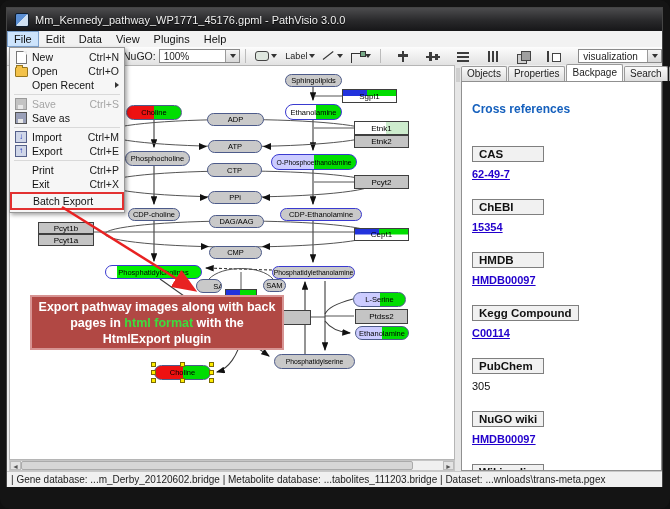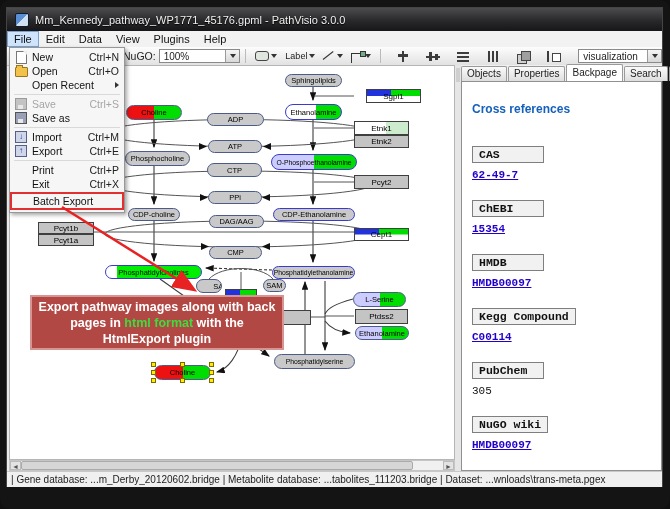--- a/index.html
+++ b/index.html
@@ -53,21 +53,21 @@
   #splitter{position:absolute;left:448px;top:57px;width:6px;height:406px;background:#e6e6e6;}
   #splitter .grip{position:absolute;left:1px;top:3px;width:4px;height:14px;background:#cfcfcf;}
   #sidepanel{position:absolute;left:454px;top:57px;width:201px;height:406px;background:#f0f0f0;}
   #tabs{position:absolute;left:0;top:0;right:0;height:16px;display:flex;font-size:10px;align-items:flex-end;}
   .tab{border:1px solid #9a9a9a;border-bottom:none;background:linear-gradient(#fafafa,#dedede);
     padding:1px 5px;margin-right:1px;height:12px;line-height:12px;border-radius:2px 2px 0 0;color:#222;}
   .tab.active{background:#fff;height:14px;line-height:14px;position:relative;z-index:2;}
   #panelbody{position:absolute;left:0;top:16px;right:0;bottom:0;border:1px solid #909090;background:#fff;
     box-sizing:border-box;padding:6px 10px;overflow:hidden;font-size:11px;}
   .bp-head{color:#1560bd;font-weight:bold;font-size:12px;margin:14px 0 0 0;}
-  .bp-section{margin-top:0;font-family:Liberation Mono, monospace;}
+  .bp-section{margin-top:0;}
   .bp-box{display:inline-block;border:1px solid #7f7f7f;background:#f1f1f1;font-weight:bold;
     font-size:11.5px;padding:1px 6px;min-width:72px;box-sizing:border-box;color:#111;}
   .bp-link{margin-top:6px;font-weight:bold;font-size:11px;color:#2200cc;text-decoration:underline;}
   .bp-plain{margin-top:6px;font-size:11px;color:#111;}
   #statusbar{position:absolute;left:0;right:0;top:463px;height:16px;background:#f0f0f0;
     border-top:1px solid #c8c8c8;font-size:10px;color:#222;display:flex;align-items:center;padding-left:4px;box-sizing:border-box;}
   
   #filemenu{position:absolute;left:2px;top:39px;width:112px;background:#f6f6f6;
     border:1px solid #979797;box-shadow:2px 2px 4px rgba(0,0,0,.35);z-index:40;padding:2px 1px;font-size:10.5px;}
   .mi{display:flex;align-items:center;height:14px;padding:0 4px 0 2px;color:#111;}
@@ -243,35 +243,35 @@
       <line x1="315" y1="215" x2="315" y2="284" stroke="#3c3c3c" stroke-width="1.1" marker-end="url(#arr)"></line>
 
       <path d="M343,233 C325,238 318,242 315,248" fill="none" stroke="#3c3c3c" stroke-width="1.1"></path>
       <path d="M315,255 C320,262 328,266 340,267" fill="none" stroke="#3c3c3c" stroke-width="1.1" marker-end="url(#arr)"></path>
 
       <path d="M150,213 L259,290" fill="none" stroke="#3c3c3c" stroke-width="1.1" marker-end="url(#arr)"></path>
       <path d="M232,270 C228,290 218,303 207,306" fill="none" stroke="#3c3c3c" stroke-width="1.1" marker-end="url(#arr)"></path>
     </svg>
 
     <div class="node pill" style="left:275px;top:8px;width:57px;height:13px;">Sphingolipids</div>
-    <div class="node gbox fill-topsplit" style="left:356px;top:23px;width:55px;height:14px;">Sgpl1</div>
+    <div class="node gbox fill-topsplit" style="left:332px;top:23px;width:55px;height:14px;">Sgpl1</div>
     <div class="node pill fill-redgreen" style="left:116px;top:39px;width:56px;height:15px;">Choline</div>
     <div class="node pill bb fill-whitegreen" style="left:275px;top:38px;width:57px;height:16px;">Ethanolamine</div>
     <div class="node pill" style="left:197px;top:47px;width:57px;height:13px;">ADP</div>
     <div class="node pill" style="left:198px;top:74px;width:54px;height:13px;">ATP</div>
     <div class="node gbox fill-etnk1" style="left:344px;top:55px;width:55px;height:14px;">Etnk1</div>
     <div class="node gbox" style="left:344px;top:69px;width:55px;height:13px;">Etnk2</div>
     <div class="node pill" style="left:115px;top:85px;width:65px;height:15px;">Phosphocholine</div>
     <div class="node pill bb fill-lavgreen small" style="left:261px;top:88px;width:86px;height:16px;">O-Phosphoethanolamine</div>
     <div class="node pill" style="left:197px;top:97px;width:55px;height:14px;">CTP</div>
     <div class="node gbox" style="left:344px;top:109px;width:55px;height:14px;">Pcyt2</div>
     <div class="node pill" style="left:198px;top:125px;width:54px;height:13px;">PPi</div>
     <div class="node pill" style="left:118px;top:142px;width:52px;height:13px;">CDP-choline</div>
     <div class="node pill" style="left:199px;top:149px;width:55px;height:13px;">DAG/AAG</div>
-    <div class="node pill bb" style="left:263px;top:142px;width:82px;height:13px;">CDP-Ethanolamine</div>
+    <div class="node pill bb" style="left:270px;top:142px;width:82px;height:13px;">CDP-Ethanolamine</div>
     <div class="node gbox fill-topsplit" style="left:344px;top:162px;width:55px;height:13px;">Cept1</div>
     <div class="node pill" style="left:199px;top:174px;width:53px;height:13px;margin-top:6px;">CMP</div>
     <div class="node pill bb fill-pc" style="left:95px;top:199px;width:97px;height:14px;">Phosphatidylcholines</div>
     <div class="node pill" style="left:186px;top:213px;width:25px;height:14px;padding-left:24px;">SAH</div>
     <div class="node pill" style="left:253px;top:213px;width:23px;height:13px;">SAM</div>
     <div class="node gbox" style="left:215px;top:223px;width:32px;height:9px;background:linear-gradient(to right,#2233dd 0 45%,#00dd00 45%);"></div>
     <div class="node pill bb small" style="left:262px;top:200px;width:83px;height:13px;">Phosphatidylethanolamine</div>
     <div class="node pill fill-lavgreen" style="left:343px;top:226px;width:53px;height:15px;">L-Serine</div>
     <div class="node gbox" style="left:345px;top:243px;width:53px;height:15px;">Ptdss2</div>
     <div class="node pill fill-lavgreen" style="left:345px;top:260px;width:54px;height:14px;">Ethanolamine</div>

